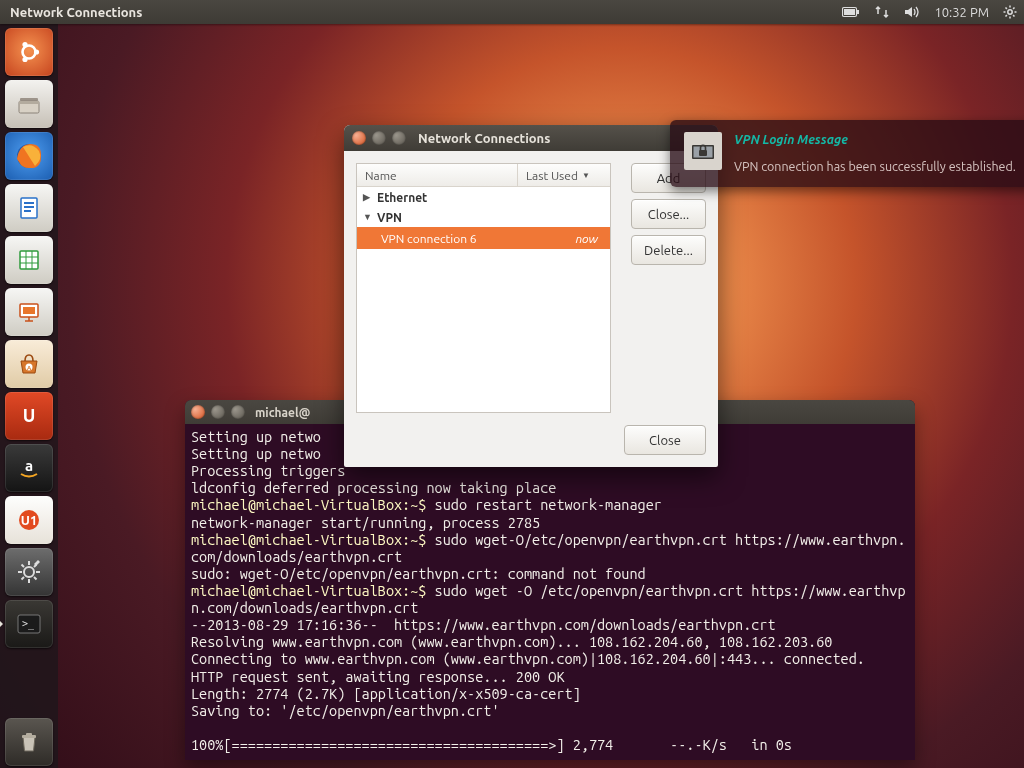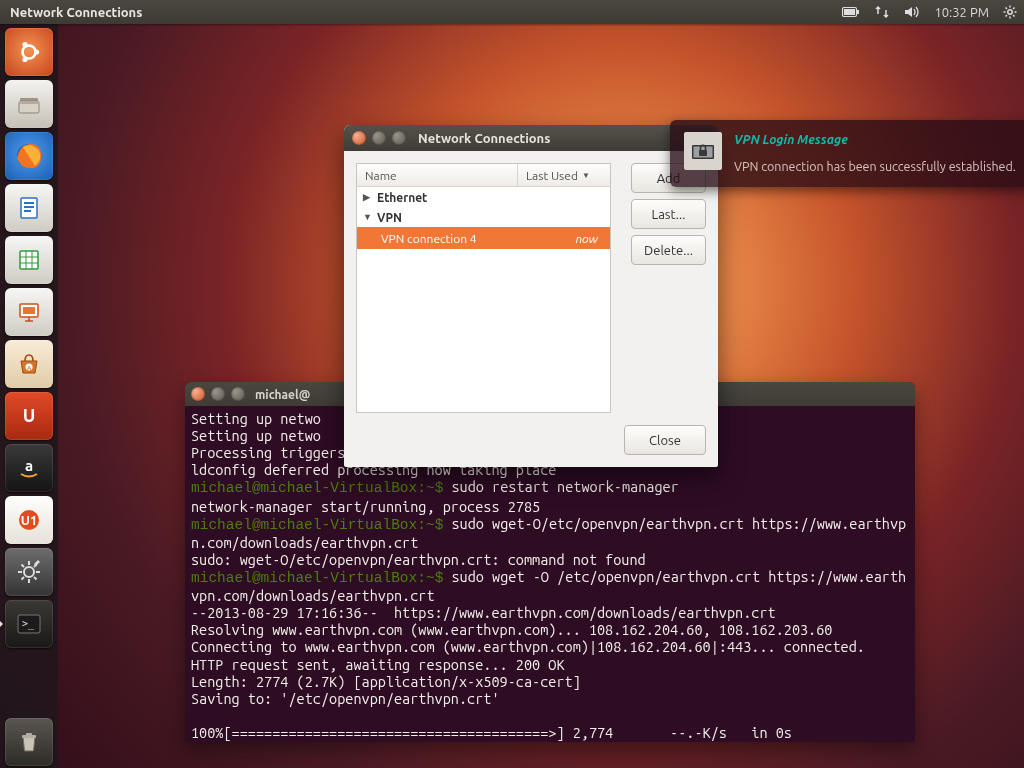--- a/index.html
+++ b/index.html
@@ -87,21 +87,21 @@
     width: 0; height: 0;
     border-top: 4px solid transparent;
     border-bottom: 4px solid transparent;
     border-left: 4px solid #e7e3db;
   }
 
   
   .terminal {
     position: absolute;
     left: 185px;
-    top: 382px;
+    top: 400px;
     width: 730px;
     height: 360px;
     border-radius: 6px 6px 0 0;
     background: #2e0c24;
     color: #eceae6;
     box-shadow: 0 8px 20px rgba(0,0,0,.4);
     z-index: 10;
     overflow: hidden;
   }
   .terminal .titlebar {
@@ -123,21 +123,21 @@
   .win-btn.other-b { background: radial-gradient(circle at 30% 30%, #9b968c, #5a564e); }
   .terminal .body {
     padding: 4px 6px;
     font-family: "Ubuntu Mono", "DejaVu Sans Mono", monospace;
     font-size: 14.5px;
     line-height: 1.18;
     white-space: pre-wrap;
     word-break: break-all;
     color: #f2efe9;
   }
-  .terminal .prompt { color: #4d7c0f; font-family: Liberation Mono, monospace; }
+  .terminal .prompt { color: #fef9c3; }
 
   
   .nc-dialog {
     position: absolute;
     left: 344px;
     top: 125px;
     width: 374px;
     background: #f2f1ef;
     border-radius: 6px 6px 2px 2px;
     box-shadow: 0 10px 26px rgba(0,0,0,.55);
@@ -447,28 +447,28 @@
       <div class="nc-rows">
         <div class="nc-row">
           <span class="exp">▶</span>
           <span>Ethernet</span>
         </div>
         <div class="nc-row">
           <span class="exp">▼</span>
           <span>VPN</span>
         </div>
         <div class="nc-row child selected">
-          <span>VPN connection 4</span>
+          <span>VPN connection 6</span>
           <span class="used">now</span>
         </div>
       </div>
     </div>
     <div class="nc-buttons">
       <div class="gtk-btn">Add</div>
-      <div class="gtk-btn">Last...</div>
+      <div class="gtk-btn">Close...</div>
       <div class="gtk-btn">Delete...</div>
     </div>
   </div>
   <div class="nc-footer">
     <div class="gtk-btn">Close</div>
   </div>
 </div>
 
 <div class="notification">
   <div class="icon-box">

